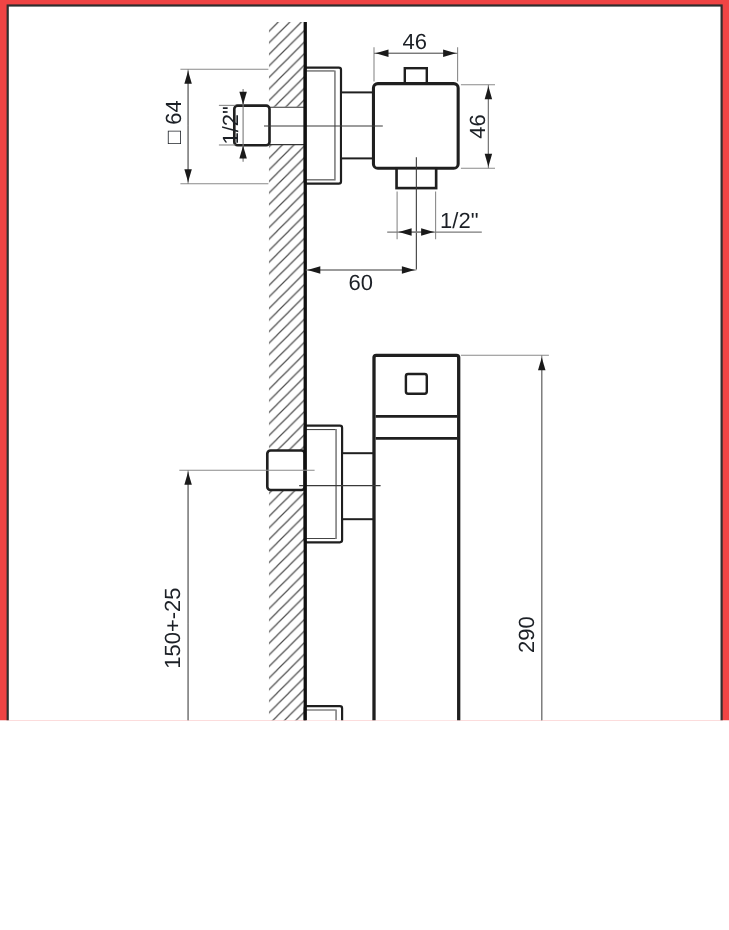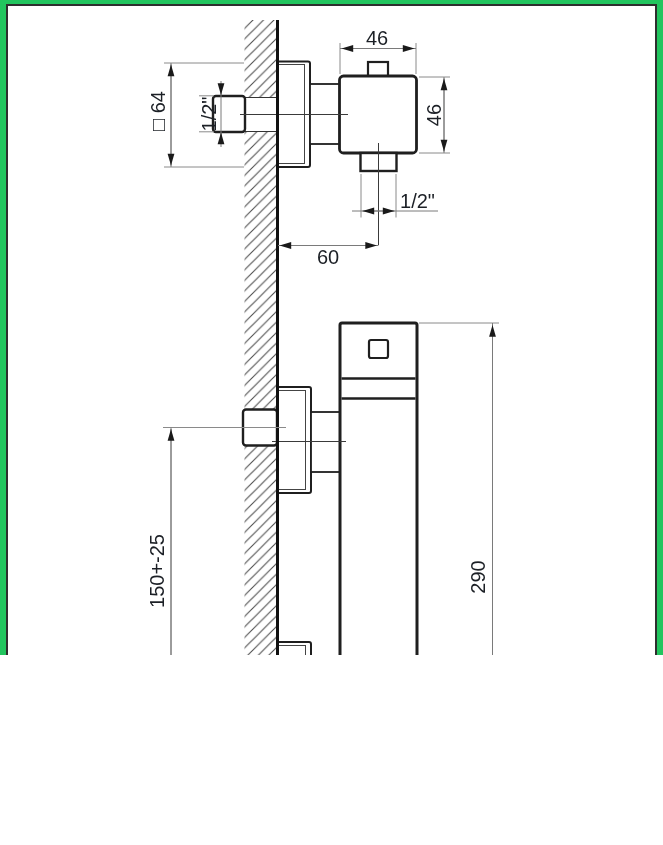--- a/index.html
+++ b/index.html
@@ -1,16 +1,16 @@
 <!DOCTYPE html>
 <html><head>
 <meta charset="utf-8">
 <style>
   html,body{margin:0;padding:0;background:#ffffff;}
-  .page{position:relative;width:663px;height:655px;background:#22c55e;overflow:hidden;
+  .page{position:relative;width:663px;height:655px;background:#ef4444;overflow:hidden;
         font-family:"Liberation Sans", sans-serif;}
   svg text{font-family:"Liberation Sans", sans-serif;font-size:20px;fill:#1c2026;}
 </style>
 </head>
 <body>
 
 <div class="page">
 <svg width="663" height="845" viewBox="0 0 663 845" xmlns="http://www.w3.org/2000/svg">
 
   <defs>

